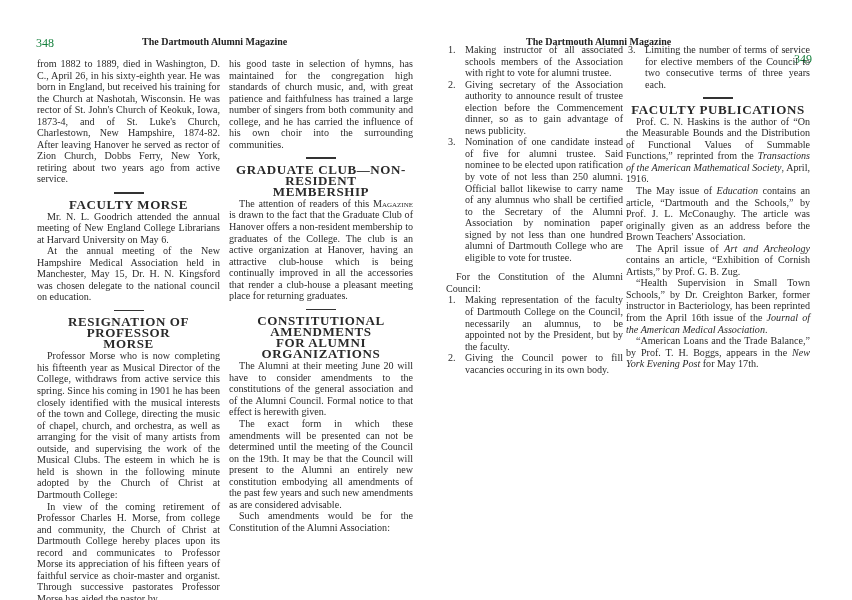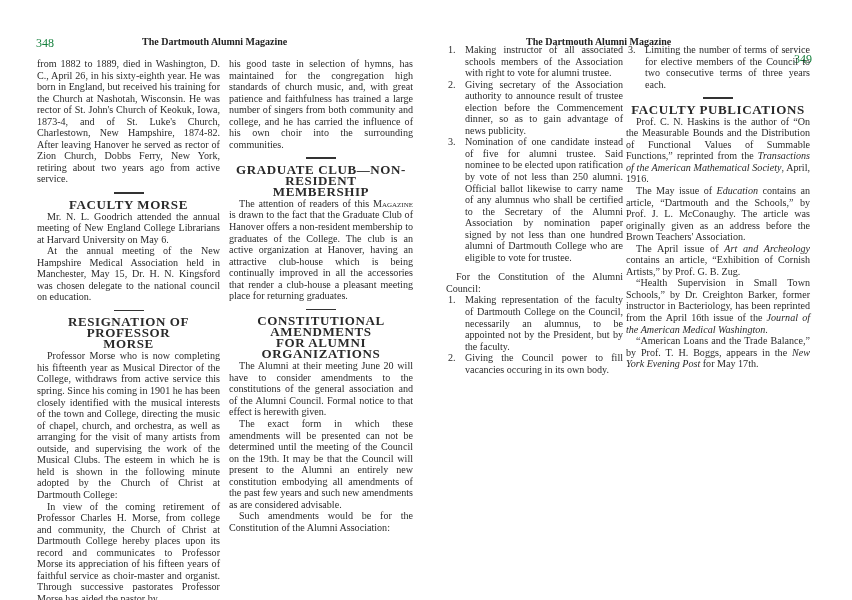--- a/index.html
+++ b/index.html
@@ -83,16 +83,16 @@
 
   <div class="col" style="left:200px; width:184px; top:44px;">
     <ul class="ol">
       <li><span class="num">3.</span><span>Limiting the number of terms of service for elective members of the Council to two consecutive terms of three years each.</span></li>
     </ul>
     <div class="rule"></div>
     <div class="head">FACULTY PUBLICATIONS</div>
     <p><span>Prof. C. N. Haskins is the author of “On the Measurable Bounds and the Distribution of Functional Values of Summable Functions,” reprinted from the </span><i>Transactions of the American Mathematical Society</i><span>, April, 1916.</span></p>
     <p><span>The May issue of </span><i>Education</i><span> contains an article, “Dartmouth and the Schools,” by Prof. J. L. McConaughy. The article was originally given as an address before the Brown Teachers' Association.</span></p>
     <p><span>The April issue of </span><i>Art and Archeology</i><span> contains an article, “Exhibition of Cornish Artists,” by Prof. G. B. Zug.</span></p>
-    <p><span>“Health Supervision in Small Town Schools,” by Dr. Creighton Barker, former instructor in Bacteriology, has been reprinted from the April 16th issue of the </span><i>Journal of the American Medical Washington</i><span>.</span></p>
+    <p><span>“Health Supervision in Small Town Schools,” by Dr. Creighton Barker, former instructor in Bacteriology, has been reprinted from the April 16th issue of the </span><i>Journal of the American Medical Association</i><span>.</span></p>
     <p><span>“American Loans and the Trade Balance,” by Prof. T. H. Boggs, appears in the </span><i>New York Evening Post</i><span> for May 17th.</span></p>
   </div>
 </div>
 
 </body></html>

